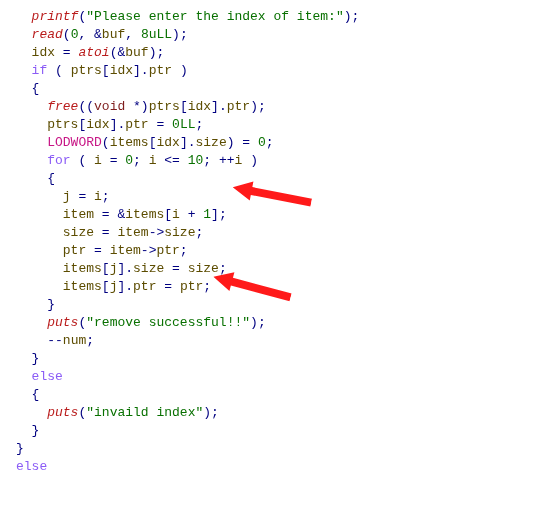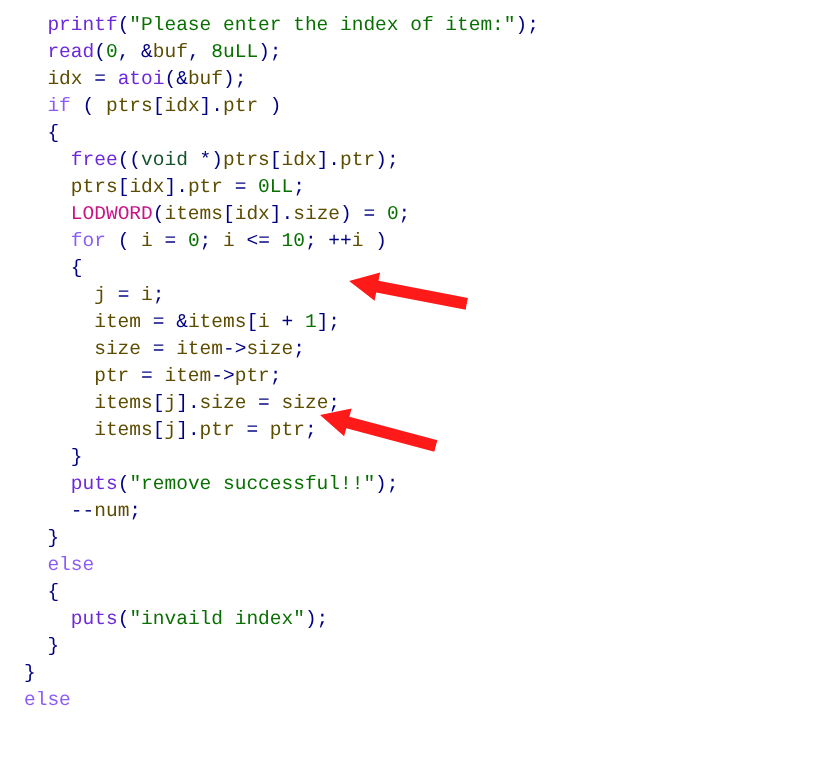--- a/index.html
+++ b/index.html
@@ -12,23 +12,23 @@
     color: #000000;
     width: 546px;
     box-sizing: border-box;
     position: relative;
   }
   .code-block {
     white-space: pre;
     position: relative;
   }
   .kw    { color: #8b5cf6; }
-  .lib   { color: #6d28d9; }
+  .lib   { color: #b91c1c; font-style: italic; }
   .str   { color: #087000; }
-  .type  { color: #14532d; }
+  .type  { color: #7f1d1d; }
   .num   { color: #087000; }
   .punc  { color: #000080; }
   .var   { color: #5c4c00; text-align: right; }
   .fld   { color: #5c4c00; }
   .op    { color: #000080; }
   .macro { color: #c71585; text-align: right; }
   .arrow {
     position: absolute;
     width: 80px;
     height: 24px;

